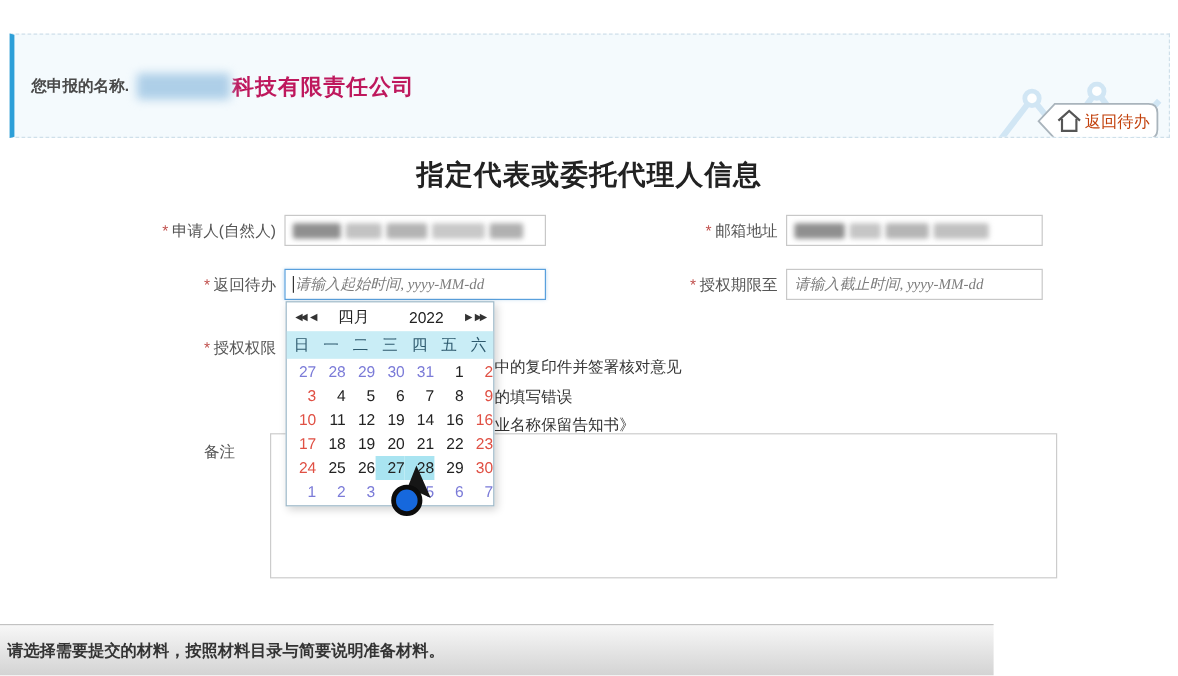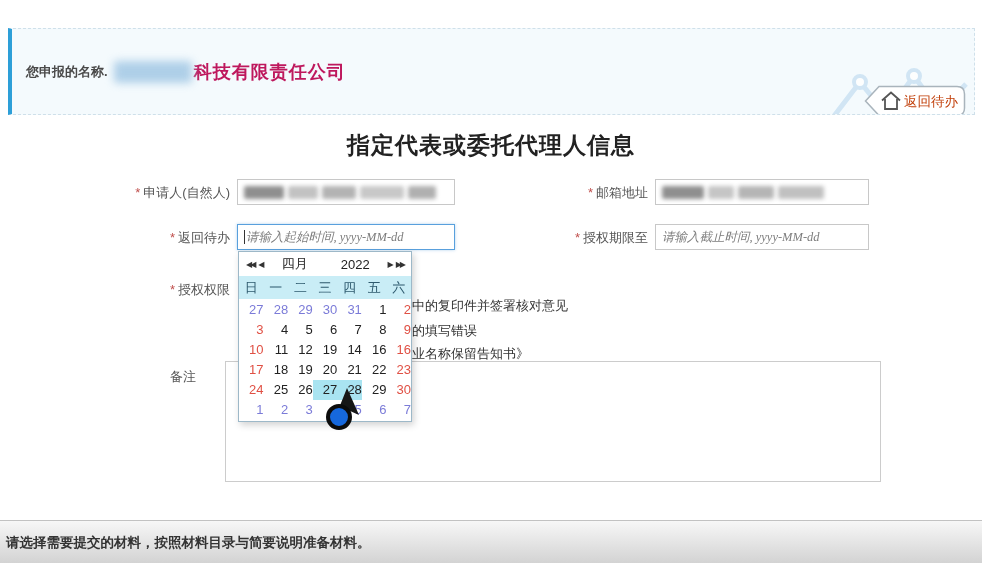--- a/index.html
+++ b/index.html
@@ -59,21 +59,21 @@
   .cal-footer{display:flex;align-items:center;height:27px;padding:0 5px;}
   .cal-btn{font-size:12.5px;color:#222;border:1px solid #8e8e8e;border-radius:2px;
            background:linear-gradient(#fdfdfd,#e0e0e0);height:21px;line-height:19px;
            padding:0 9px;margin-left:7px;cursor:pointer;}
   .clock{margin-right:auto;cursor:pointer;}
 
   
   .cursor{position:absolute;left:324px;top:384px;z-index:9;pointer-events:none;}
 
   
-  .bottom-bar{position:absolute;left:0;top:520px;width:982px;height:43px;
+  .bottom-bar{position:absolute;left:0;top:520px;width:828px;height:43px;
               background:linear-gradient(#f7f7f7,#d3d3d3);border-top:1px solid #c2c2c2;
               box-sizing:border-box;}
   .bottom-bar .txt{position:absolute;left:6px;top:13px;font-size:13.5px;
                    font-weight:bold;color:#333;}
 </style>
 </head>
 <body>
 
 <div class="banner">
   <svg class="deco" width="140" height="52" viewBox="0 0 140 52">

